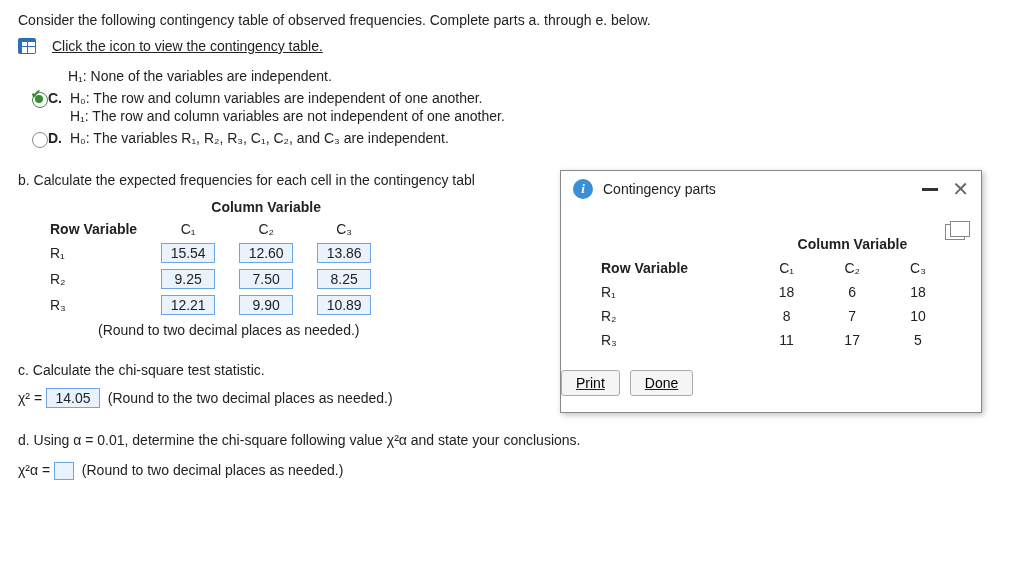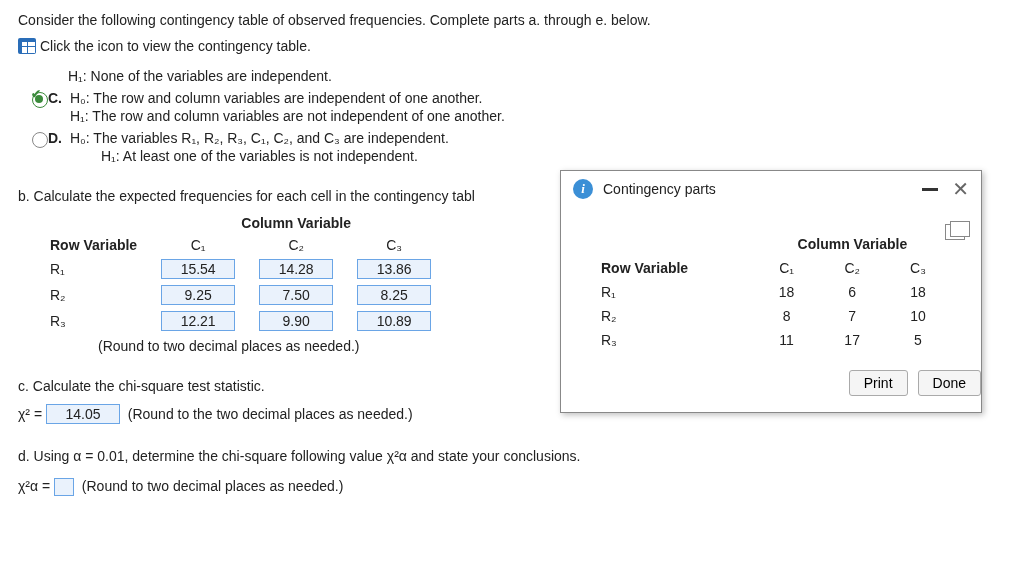--- a/index.html
+++ b/index.html
@@ -4,21 +4,21 @@
 <style>
   body {
     font-family: Arial, sans-serif;
     font-size: 14px;
     color: #222;
     margin: 0;
     padding: 12px 18px;
     background: #fff;
   }
   .intro { margin-bottom: 10px; }
-  .icon-row { display: flex; align-items: flex-end; gap: 4px; margin-bottom: 14px; }
+  .icon-row { display: flex; align-items: flex-end; gap: 16px; margin-bottom: 14px; text-decoration: underline; }
   .table-icon {
     width: 18px; height: 16px;
     display: inline-block;
     background:
       linear-gradient(#2a6db8,#2a6db8) 0 0/100% 4px no-repeat,
       linear-gradient(#2a6db8,#2a6db8) 0 0/4px 100% no-repeat,
       linear-gradient(#2a6db8,#2a6db8) 0 100%/100% 1px no-repeat,
       linear-gradient(#2a6db8,#2a6db8) 100% 0/1px 100% no-repeat,
       linear-gradient(#2a6db8,#2a6db8) 0 50%/100% 1px no-repeat,
       linear-gradient(#2a6db8,#2a6db8) 50% 0/1px 100% no-repeat;
@@ -47,21 +47,21 @@
   .expectable { margin-top: 8px; margin-left: 20px; }
   table.freq { border-collapse: collapse; }
   table.freq th, table.freq td {
     padding: 3px 12px; text-align: center; font-weight: normal;
   }
   table.freq .rowh { text-align: left; font-weight: bold; }
   table.freq .toph { font-weight: bold; }
   .valbox {
     display: inline-block; min-width: 40px;
     border: 1px solid #6aa5e6; background: #eaf2fc;
-    padding: 1px 16px; text-align: center;
+    padding: 1px 6px; text-align: center;
   }
   .emptybox {
     display: inline-block; width: 18px; height: 16px;
     border: 1px solid #6aa5e6; background: #eaf2fc; vertical-align: middle;
   }
   .round-note { margin-left: 60px; margin-top: 4px; }
 
   
   .popup {
     position: absolute;
@@ -97,22 +97,23 @@
   .popup-copy {
     position: absolute; top: -2px; right: -14px;
     width: 18px; height: 14px; border: 1px solid #888;
     background: #fff;
   }
   .popup-copy::after {
     content: ""; position: absolute; top: -4px; left: 4px;
     width: 18px; height: 14px; border: 1px solid #888; background: #fff;
   }
   .popup-footer {
-    display: flex; justify-content: flex-end; gap: 10px;
+    display: flex; justify-content: flex-start; gap: 10px;
     padding: 12px 0 16px;
+    text-decoration: underline;
   }
   .popup-footer button {
     padding: 4px 14px; border: 1px solid #aaa;
     background: #f5f5f5; border-radius: 3px; font-size: 14px;
   }
   .colvar-label { font-weight: bold; }
 </style>
 </head>
 <body>
 
@@ -132,21 +133,20 @@
     <span>H₀: The row and column variables are independent of one another.</span>
     <span class="line2" style="margin-left: 22px;">H₁: The row and column variables are not independent of one another.</span>
   </div>
 </div>
 
 <div class="option">
   <div class="radio"></div>
   <div class="opt-body">
     <span class="opt-label">D.</span>
     <span>H₀: The variables R₁, R₂, R₃, C₁, C₂, and C₃ are independent.</span>
-    <span class="line2" style="margin-left: 22px;">H₁: At least one of the variables is not independent.</span>
   </div>
 </div>
 
 <div class="section">b. Calculate the expected frequencies for each cell in the contingency tabl</div>
 
 <div class="expectable">
   <table class="freq">
     <tbody>
         <tr>
       <td></td>
@@ -154,21 +154,21 @@
     </tr>
     <tr>
       <td class="rowh">Row Variable</td>
       <td>C₁</td>
       <td>C₂</td>
       <td>C₃</td>
     </tr>
     <tr>
       <td class="rowh" style="font-weight:normal">R₁</td>
       <td><span class="valbox">15.54</span></td>
-      <td><span class="valbox">14.28</span></td>
+      <td><span class="valbox">12.60</span></td>
       <td><span class="valbox">13.86</span></td>
     </tr>
     <tr>
       <td class="rowh" style="font-weight:normal">R₂</td>
       <td><span class="valbox">9.25</span></td>
       <td><span class="valbox">7.50</span></td>
       <td><span class="valbox">8.25</span></td>
     </tr>
     <tr>
       <td class="rowh" style="font-weight:normal">R₃</td>

